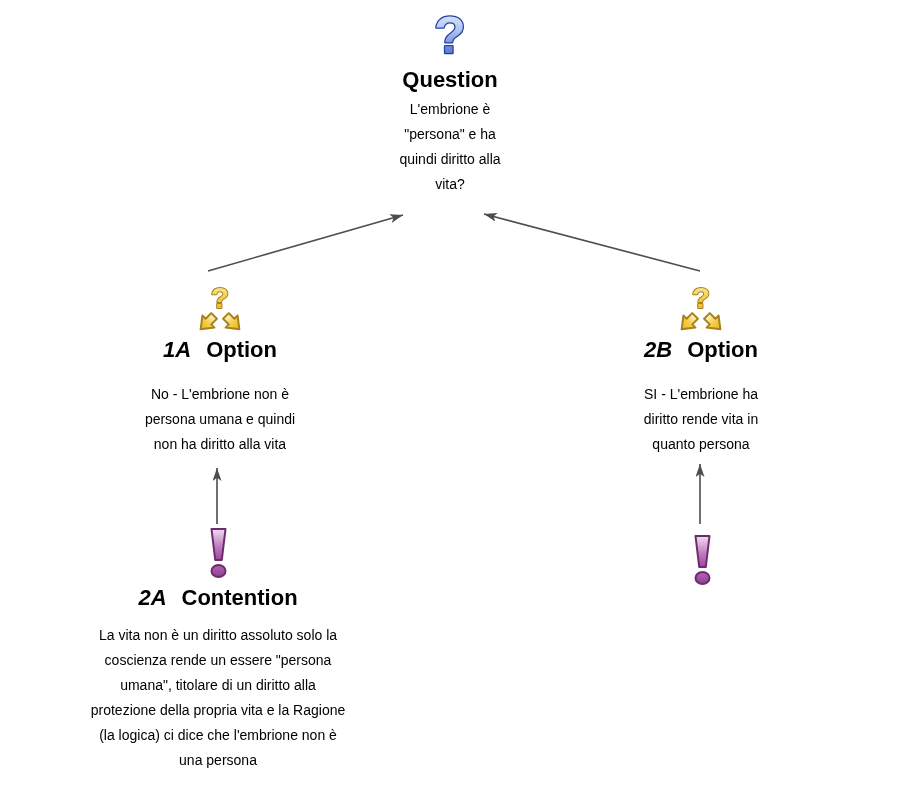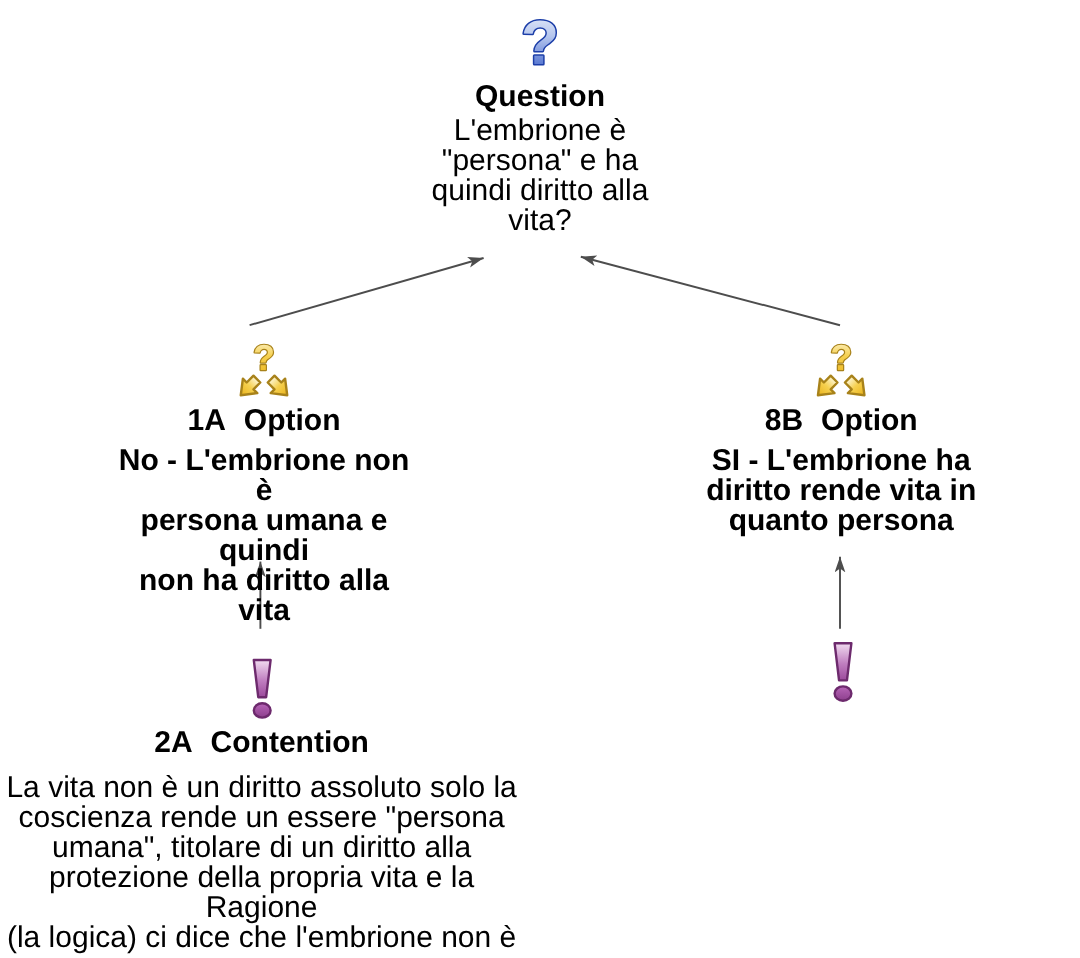--- a/index.html
+++ b/index.html
@@ -20,42 +20,42 @@
   }
   .node {
     position: absolute;
     display: flex;
     flex-direction: column;
     align-items: center;
     text-align: center;
   }
   .icon-wrap { line-height: 0; }
   .heading {
-    font-size: 25px;
+    font-size: 22px;
     font-weight: bold;
     line-height: 24px;
     white-space: nowrap;
   }
-  .heading .nid { margin-right: 15px; }
+  .heading .nid { margin-right: 15px; font-style: italic; }
   .body {
-    font-size: 25px;
+    font-size: 14px;
     line-height: 25px;
     white-space: pre-line;
   }
   
   #node-question { left: 320px; top: 8px; width: 260px; }
   #node-question .heading { margin-top: 6px; }
   #node-question .body { margin-top: 5px; }
 
   #node-option-1a { left: 92px;  top: 282px; width: 256px; }
   #node-option-1b { left: 573px; top: 282px; width: 256px; }
   #node-option-1a .heading, #node-option-1b .heading { margin-top: 2px; }
-  #node-option-1a .body,    #node-option-1b .body    { margin-top: 10px; font-weight: bold; }
+  #node-option-1a .body,    #node-option-1b .body    { margin-top: 20px; }
 
-  #node-contention-2a { left: 2px;   top: 548px; width: 432px; }
+  #node-contention-2a { left: 2px;   top: 527px; width: 432px; }
   #node-contention-2b { left: 486px; top: 534px; width: 432px; }
   #node-contention-2a .heading, #node-contention-2b .heading { margin-top: 7px; }
   #node-contention-2a .body,    #node-contention-2b .body    { margin-top: 13px; }
 
   .hidden-defs { position: absolute; width: 0; height: 0; }
 </style>
 </head>
 <body>
 
 <svg class="hidden-defs" aria-hidden="true">
@@ -133,21 +133,21 @@
     <span class="icon-wrap">
       <svg width="50" height="54" viewBox="0 0 50 54" style="overflow:visible">
         <text x="25" y="26" text-anchor="middle" font-family="'Liberation Sans', sans-serif" font-weight="bold" font-size="30" fill="url(#gGold)" stroke="#a8821a" stroke-width="2" paint-order="stroke" stroke-linejoin="round">?</text>
         <g fill="url(#gGold)" stroke="#a8821a" stroke-width="2" stroke-linejoin="round">
           <path transform="translate(12,41) rotate(45)" d="M -4,-10 L 4,-10 L 4,-2 L 8.5,-2 L 0,9 L -8.5,-2 L -4,-2 Z"></path>
           <path transform="translate(38,41) rotate(-45)" d="M -4,-10 L 4,-10 L 4,-2 L 8.5,-2 L 0,9 L -8.5,-2 L -4,-2 Z"></path>
         </g>
       </svg>
     </span>
     <div class="heading">
-      <span class="nid">8B</span><span class="ntype">Option</span>
+      <span class="nid">2B</span><span class="ntype">Option</span>
     </div>
     <div class="body">SI - L'embrione ha
 diritto rende vita in
 quanto persona</div>
   </div>
 
   <div class="node" id="node-contention-2a">
     <span class="icon-wrap">
       <svg width="27" height="52" viewBox="0 0 27 52">
         <path d="M 6.5,2 L 20.5,2 L 16.8,33 L 10.2,33 Z" fill="url(#gPurple)" stroke="#6d2a6d" stroke-width="2" stroke-linejoin="round"></path>

